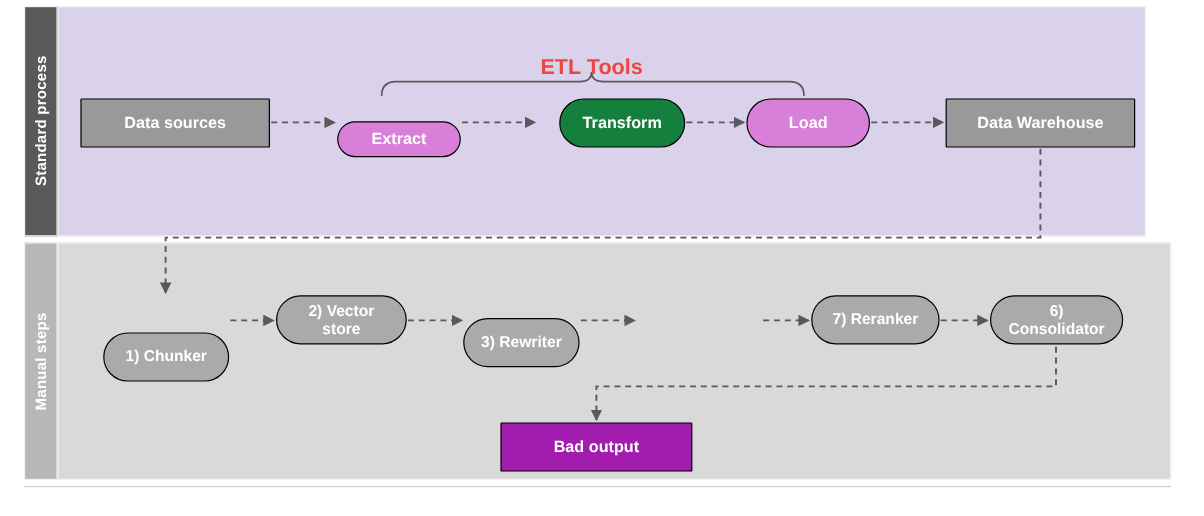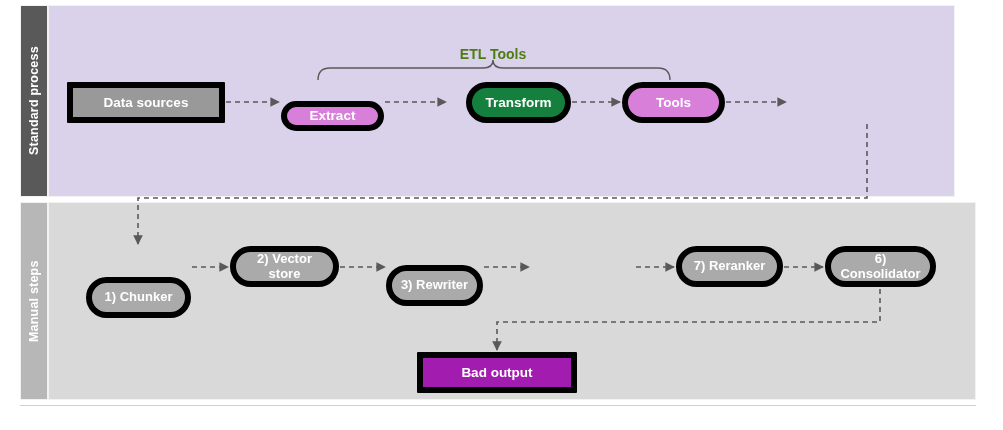--- a/index.html
+++ b/index.html
@@ -13,29 +13,29 @@
     color:#ffffff;font-weight:bold;font-size:12.5px;letter-spacing:.2px;
     writing-mode:vertical-rl;transform:rotate(180deg);
     border:1px solid #f2f2f2;box-sizing:border-box;
   }
   .lane-body{position:absolute;box-sizing:border-box;border:1px solid #f2f2f2;}
 
   .node{
     position:absolute;box-sizing:border-box;
     display:flex;align-items:center;justify-content:center;text-align:center;
     color:#ffffff;font-weight:bold;line-height:1.15;
-    border:6px solid #000000;
+    border:1px solid #000000;
   }
   .rect{border-radius:1px;font-size:13.5px;}
   .pill{border-radius:22px;font-size:13.5px;}
   .pill-gray{border-radius:22px;font-size:13px;}
   .yellow{border-radius:1px;font-size:13.5px;}
 
   .brace-label{
-    position:absolute;color:#4d7c0f;font-size:14px;font-weight:bold;
+    position:absolute;color:#ef4444;font-size:18px;font-weight:bold;
     text-align:center;white-space:nowrap;
   }
 </style>
 </head>
 <body>
 
 <div id="stage">
 
   <div class="lane-body" style="left:48px;top:5px;width:907px;height:192px;background:#d9d2ea;"></div>
   <div class="lane-label" style="left:20px;top:5px;width:28px;height:192px;background:#595959;">Standard process</div>
@@ -70,22 +70,23 @@
   </svg>
 
   <div class="brace-label" style="left:393px;top:46px;width:200px;">ETL Tools</div>
 
   <div class="node rect" style="left:67px;top:82px;width:158px;height:41px;background:#999999;">Data sources</div>
 
   <div class="node pill" style="left:281px;top:82px;width:103px;height:30px;background:#d87fd9;margin-top:19px;">Extract</div>
 
   <div class="node pill" style="left:466px;top:82px;width:105px;height:41px;background:#15803d;">Transform</div>
 
-  <div class="node pill" style="left:622px;top:82px;width:103px;height:41px;background:#d87fd9;">Tools</div>
+  <div class="node pill" style="left:622px;top:82px;width:103px;height:41px;background:#d87fd9;">Load</div>
 
+  <div class="node rect" style="left:788px;top:82px;width:158px;height:41px;background:#999999;">Data Warehouse</div>
 
   <div class="node pill-gray" style="left:86px;top:246px;width:105px;height:41px;background:#aaaaaa;margin-top:31px;">1) Chunker</div>
 
   <div class="node pill-gray" style="left:230px;top:246px;width:109px;height:41px;background:#aaaaaa;padding:0 18px;">2) Vector store</div>
 
   <div class="node pill-gray" style="left:386px;top:246px;width:97px;height:41px;background:#aaaaaa;margin-top:19px;">3) Rewriter</div>
 
 
   <div class="node pill-gray" style="left:676px;top:246px;width:107px;height:41px;background:#aaaaaa;">7) Reranker</div>
 

